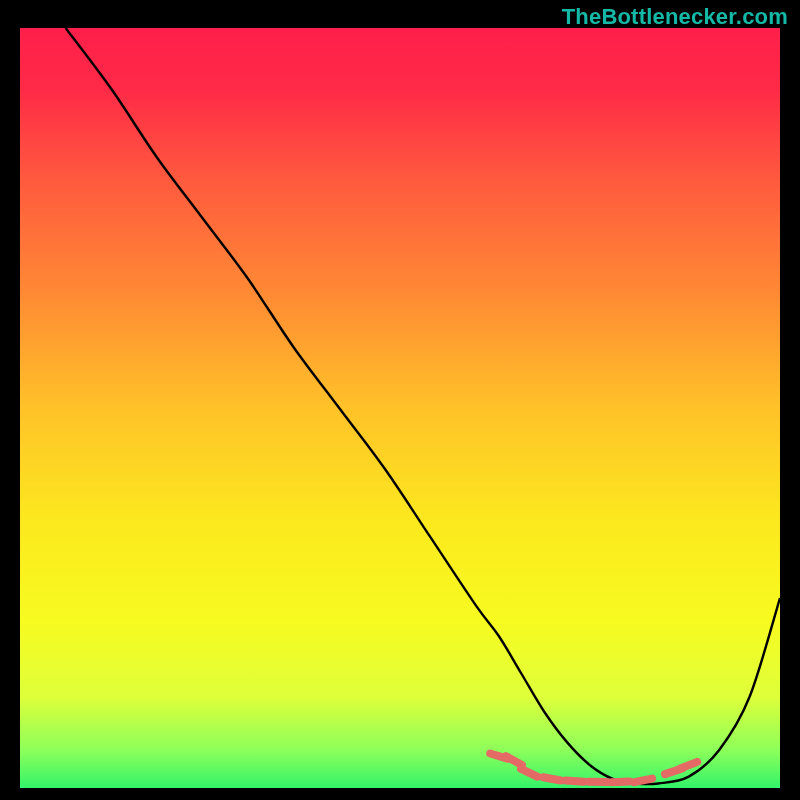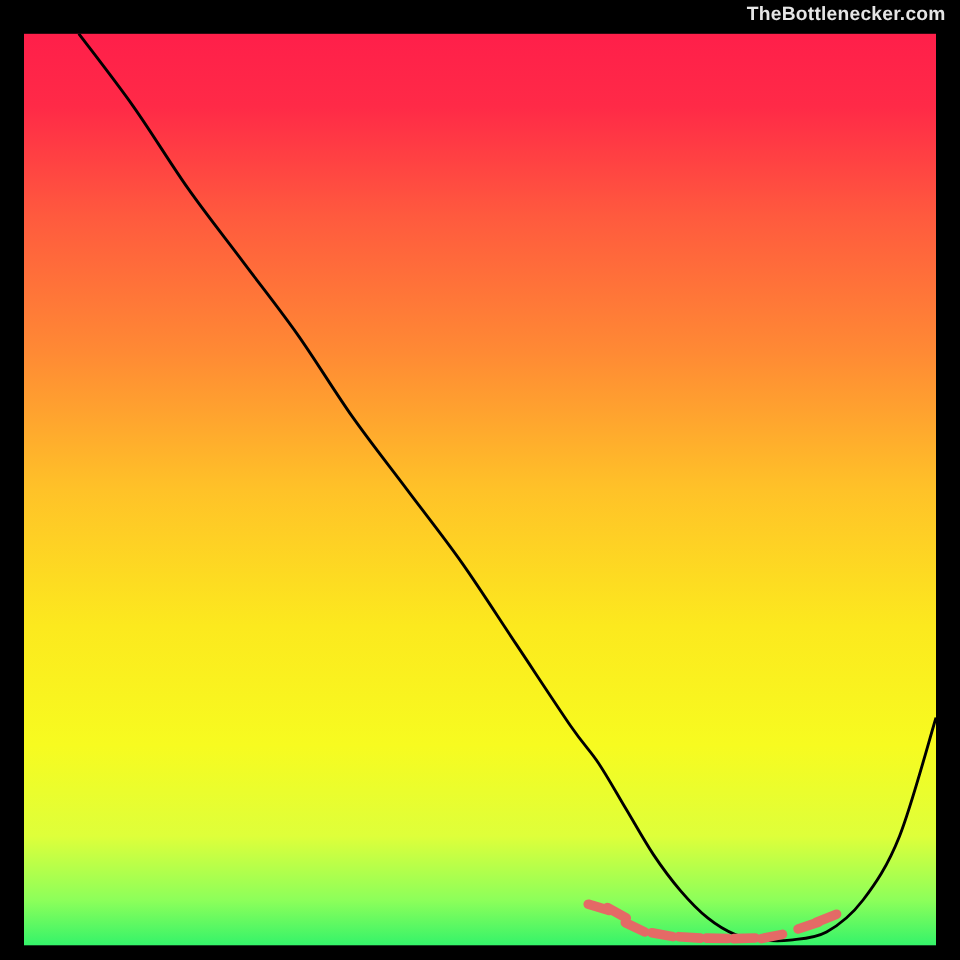--- a/index.html
+++ b/index.html
@@ -16,23 +16,23 @@
     top: 28px;
     width: 760px;
     height: 760px;
     background: #000;
   }
   .watermark {
     position: absolute;
     top: 4px;
     right: 12px;
     font-family: Arial, Helvetica, sans-serif;
-    font-size: 16px;
+    font-size: 22px;
     font-weight: 600;
-    color: #e5e5e5;
+    color: #14b8a6;
     letter-spacing: 0.2px;
   }
   svg {
     display: block;
   }
 </style>
 </head>
 <body>
 
 <div class="frame">

